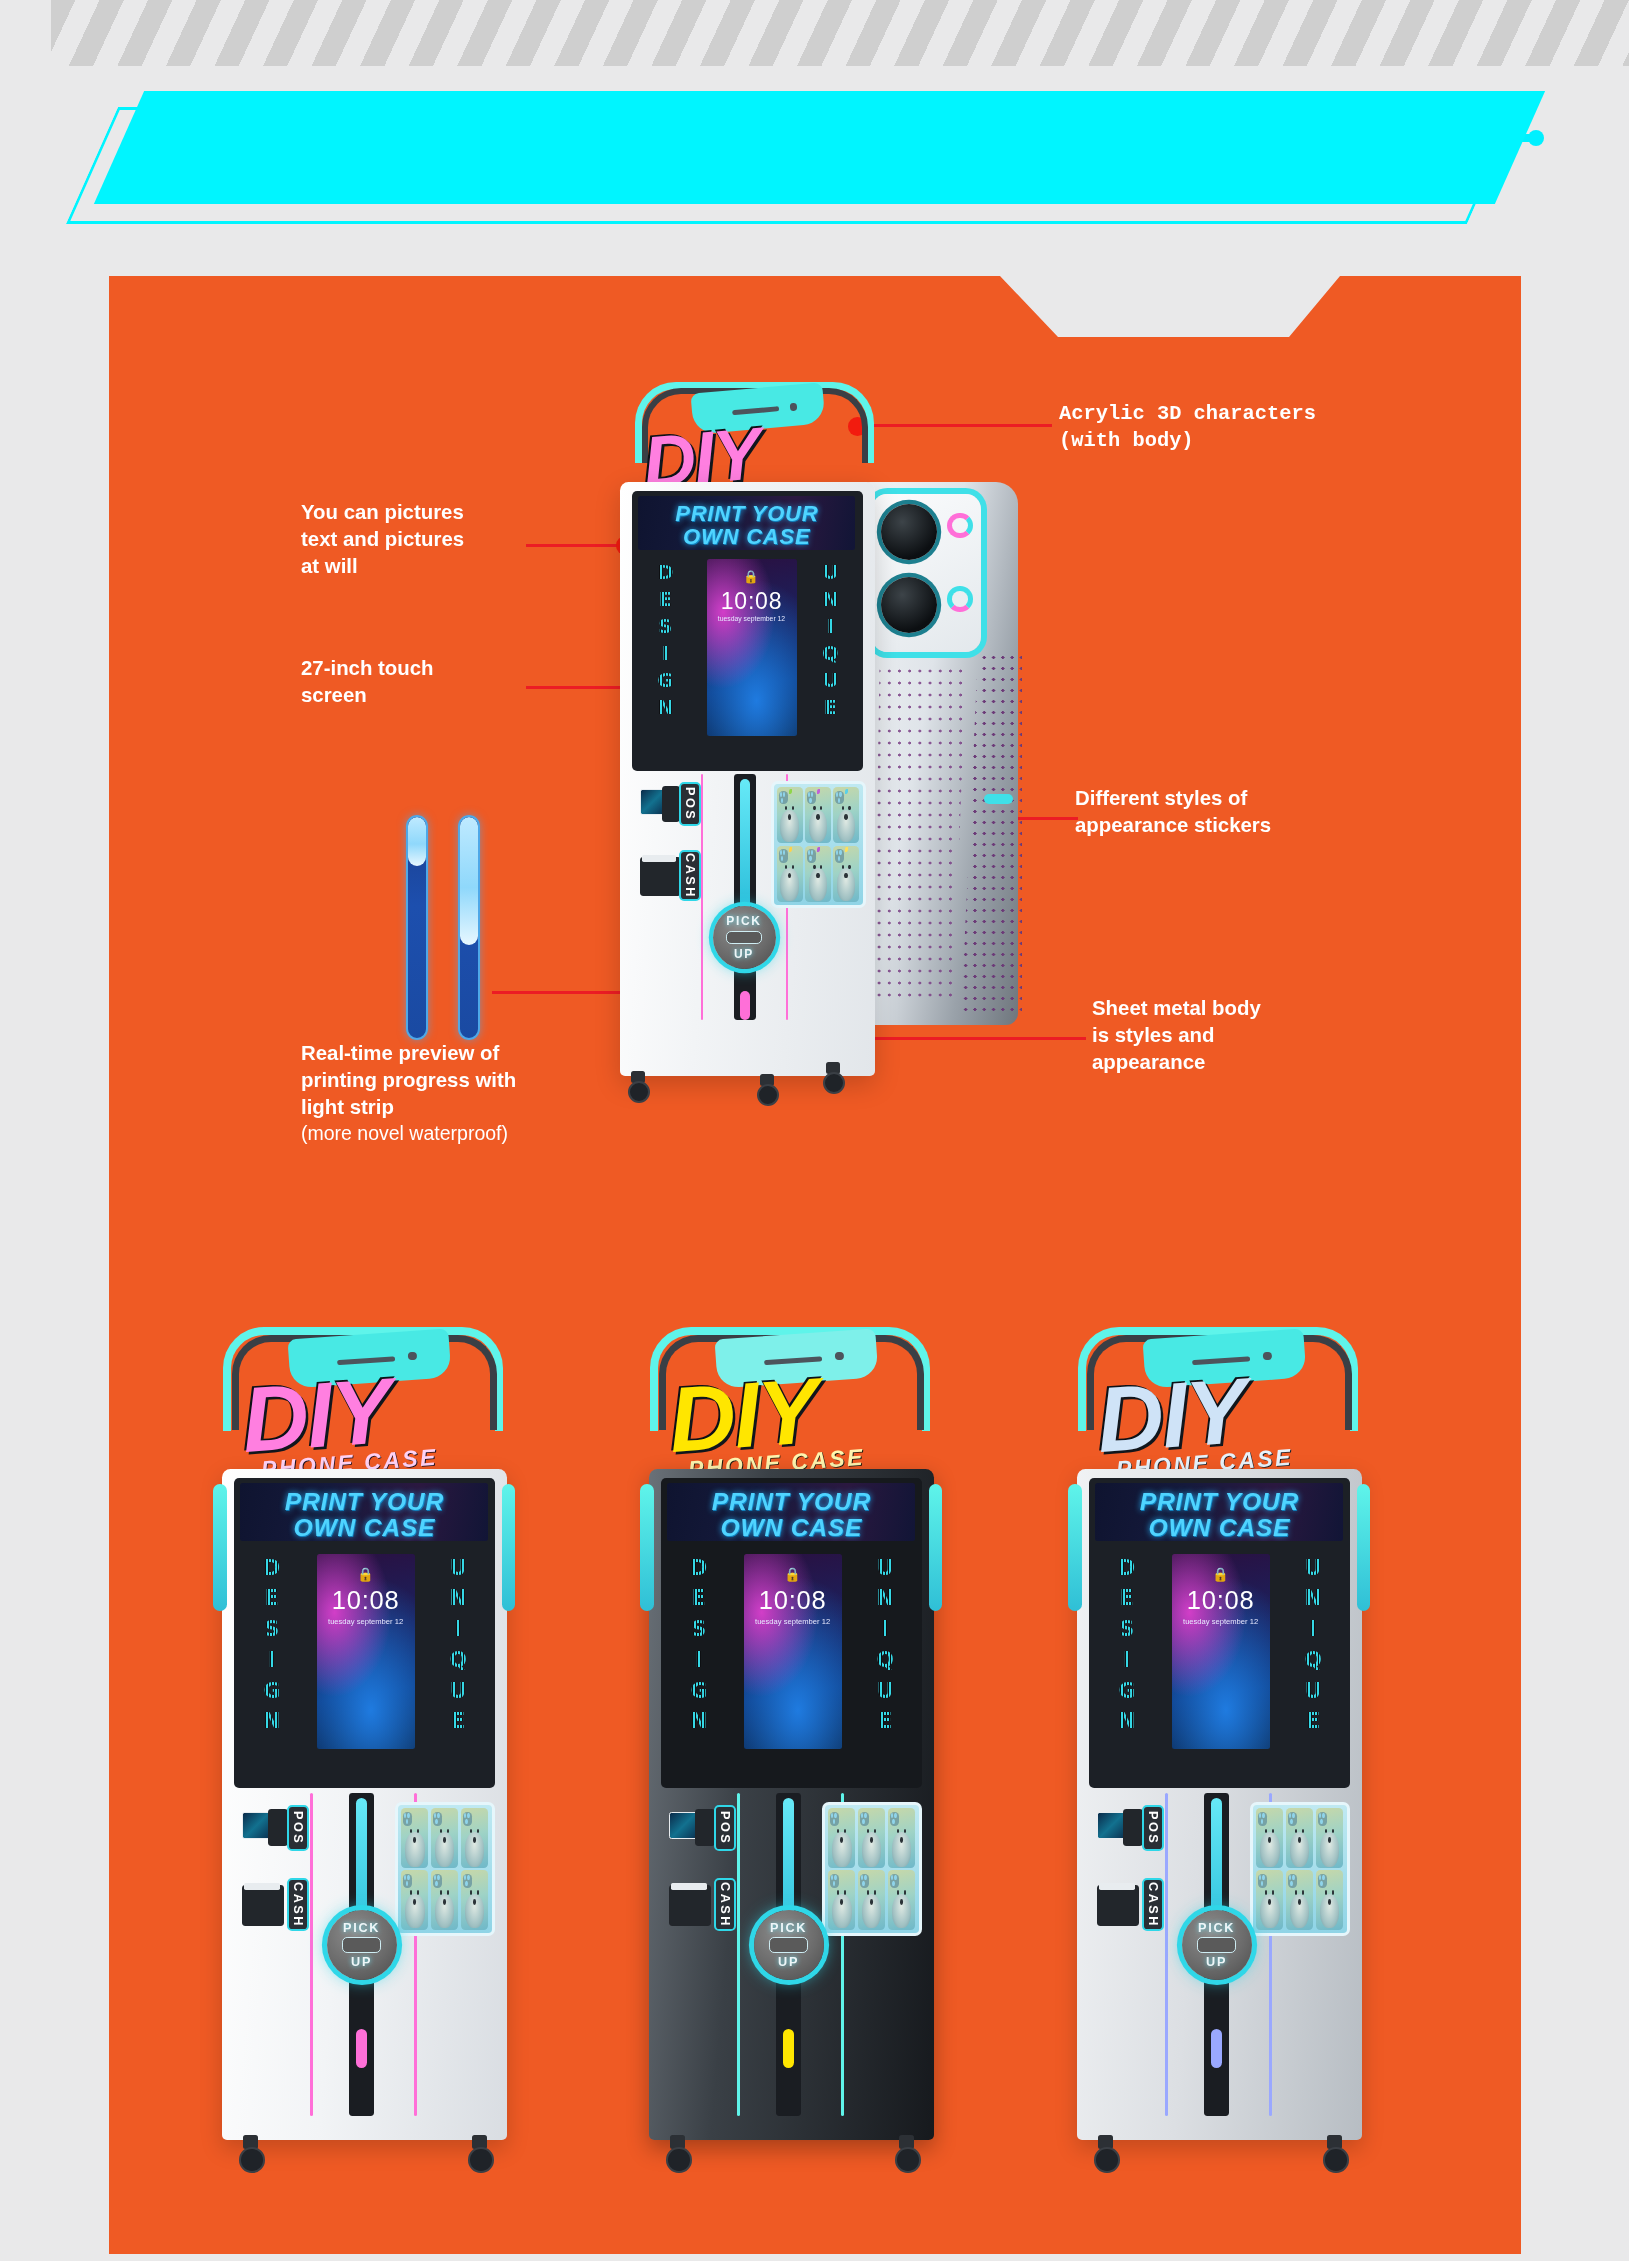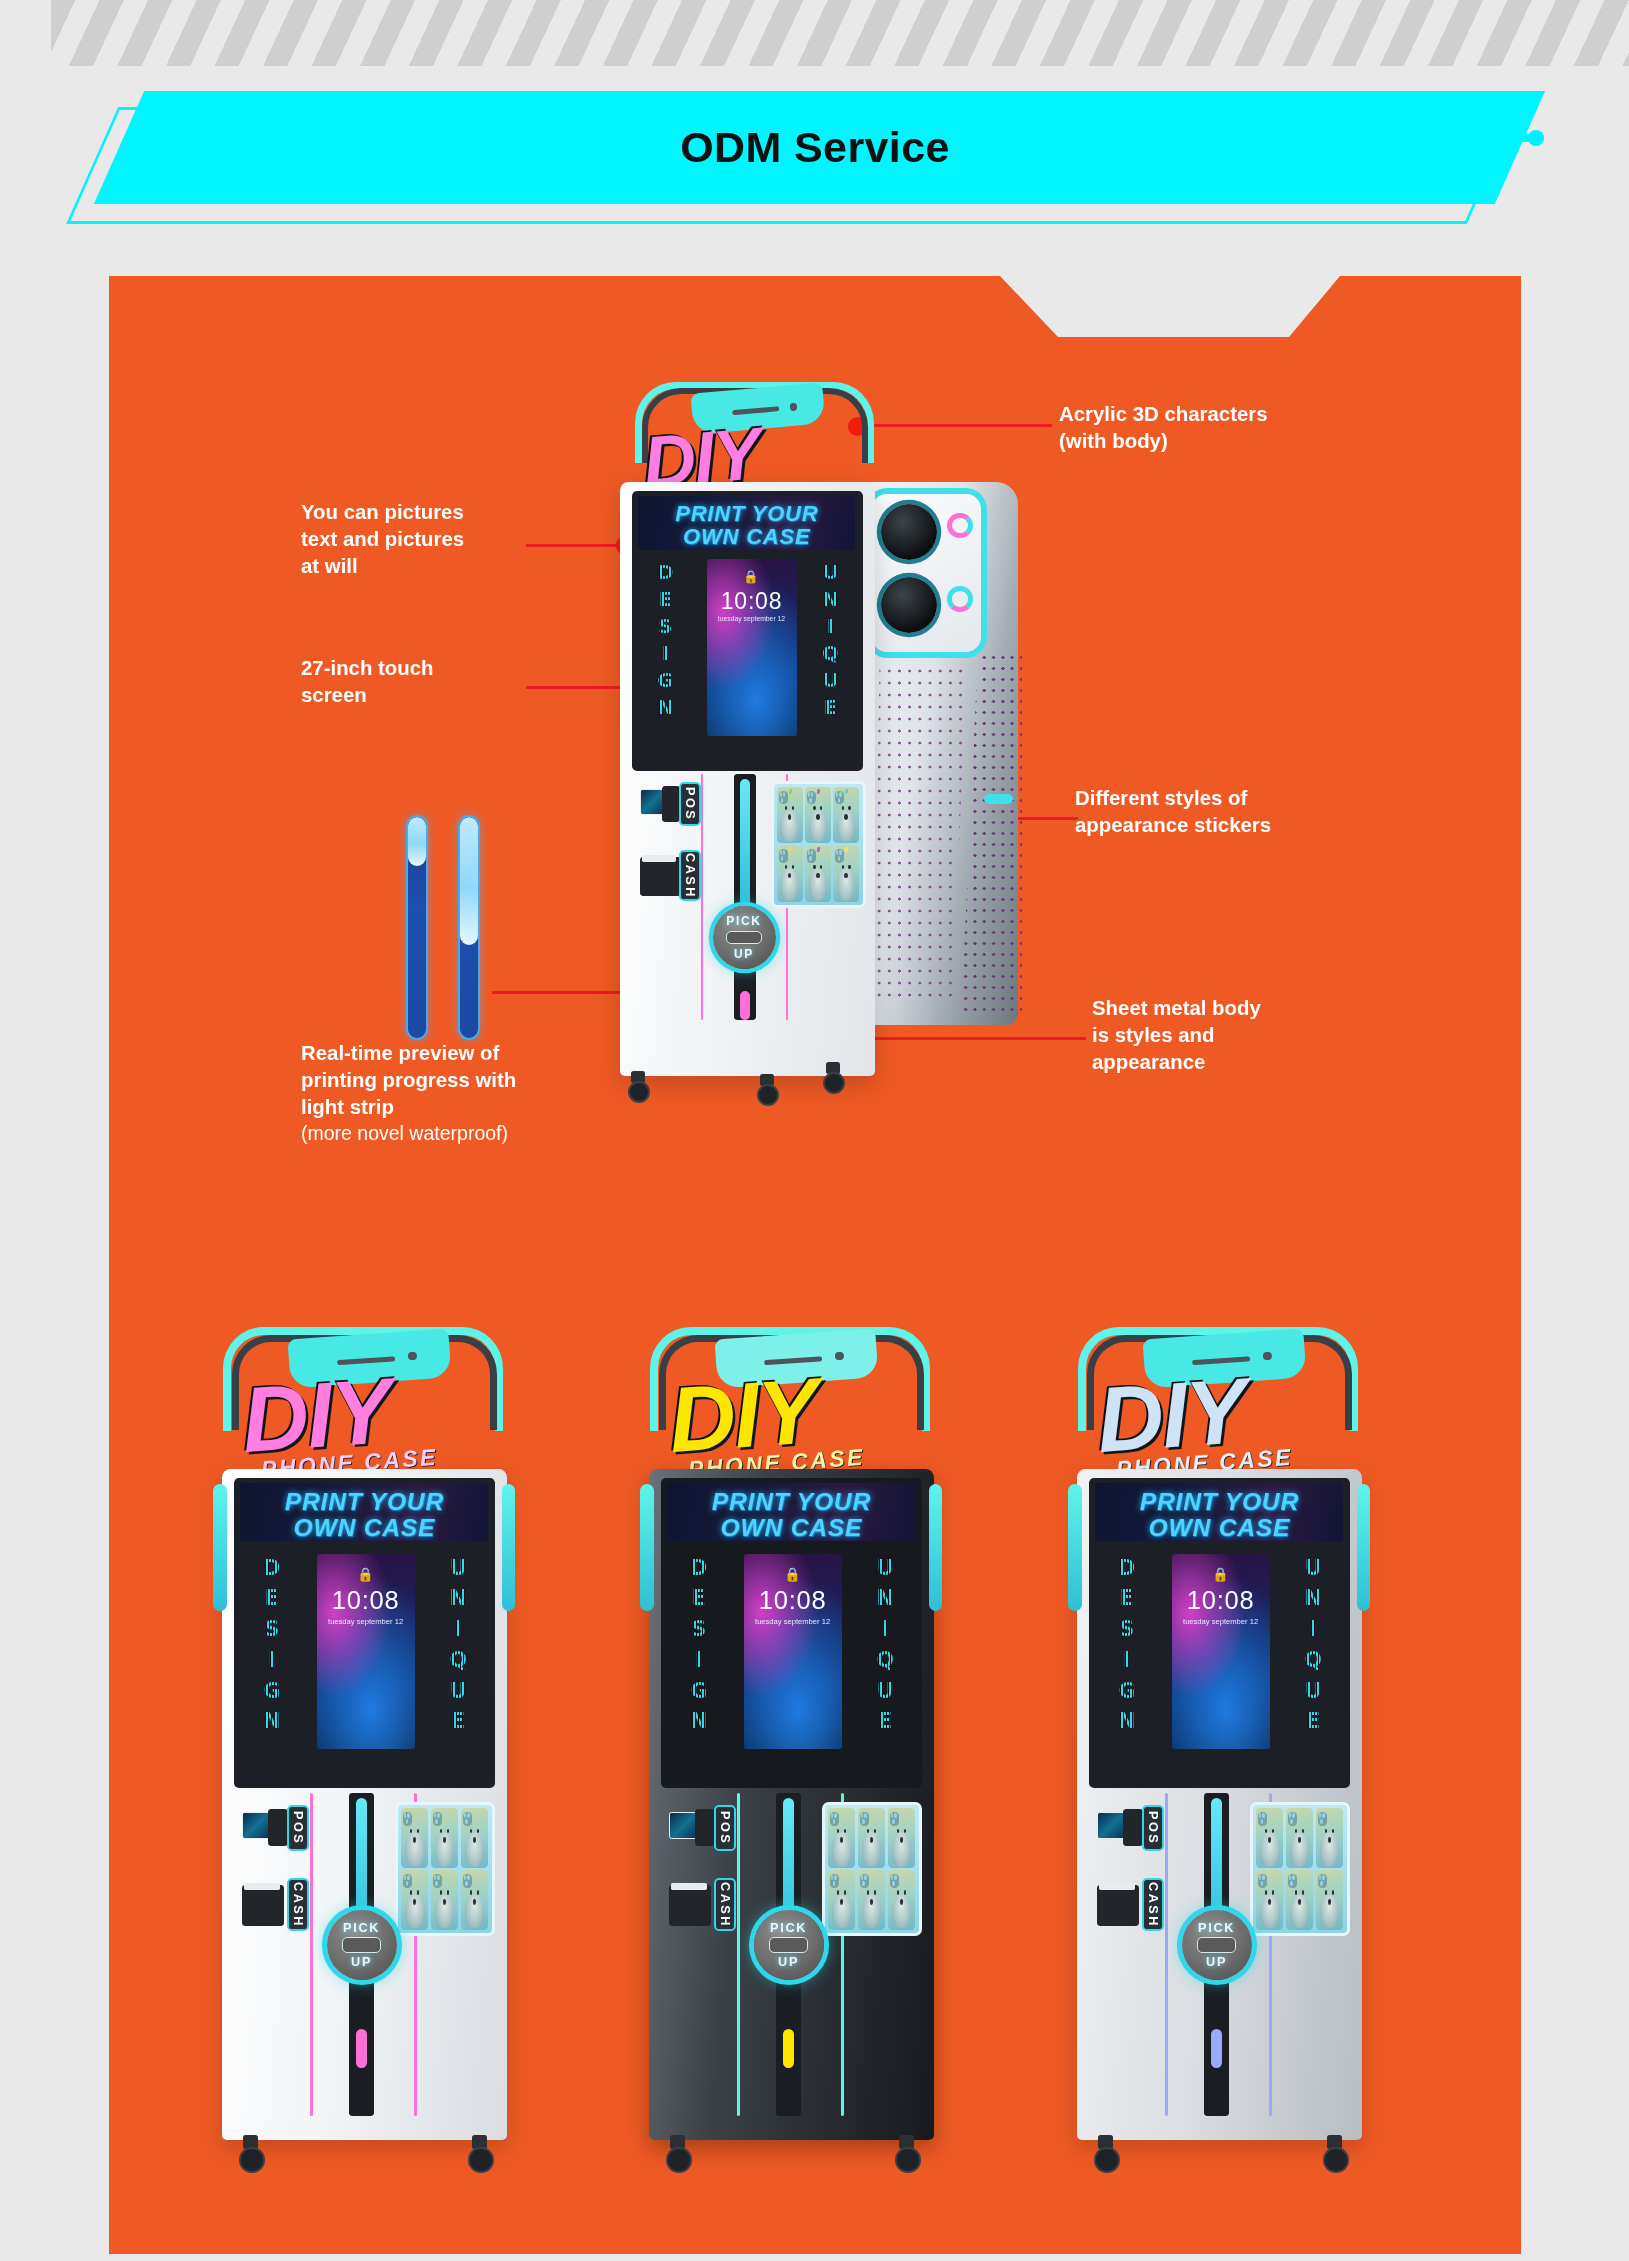--- a/index.html
+++ b/index.html
@@ -195,21 +195,20 @@
 <div class="hatch"></div>
 
 <div class="banner-wrap">
   <div class="tick-dot" style="left:200px; top:49px;"></div>
   <div class="tick-line" style="left:211px; top:53px; width:615px;"></div>
   <div class="tick-line" style="left:1377px; top:53px; width:163px;"></div>
   <div class="tick-dot" style="left:1528px; top:49px;"></div>
 
   <div class="banner-outline"></div>
   <div class="banner-fill"></div>
-  <div class="banner-title">ODM Service</div>
 </div>
 
 <div class="orange-panel"></div>
 
 <div class="anno" style="left:301px; top:499px; width:280px;">
   <div>You can pictures</div>
   <div>text and pictures</div>
   <div>at will</div>
 </div>
 <div class="leader" style="left:526px; top:544px; width:97px;"></div>
@@ -224,21 +223,21 @@
 
 <div class="anno" style="left:301px; top:1040px; width:306px;">
   <div>Real-time preview of</div>
   <div>printing progress with</div>
   <div>light strip</div>
   <div class="sub">(more novel waterproof)</div>
 </div>
 <div class="leader" style="left:492px; top:991px; width:238px;"></div>
 <div class="leader-dot" style="left:722px; top:984px;"></div>
 
-<div class="anno right" style="left:1059px; top:401px; width:340px;">
+<div class="anno right" style="left:1059px; top:401px; width:340px;font-family:Liberation Mono, monospace;">
   <div>Acrylic 3D characters</div>
   <div>(with body)</div>
 </div>
 <div class="leader" style="left:857px; top:424px; width:195px;"></div>
 <div class="leader-dot" style="left:848px; top:417px;"></div>
 
 <div class="anno right" style="left:1075px; top:785px; width:340px;">
   <div>Different styles of</div>
   <div>appearance stickers</div>
 </div>

